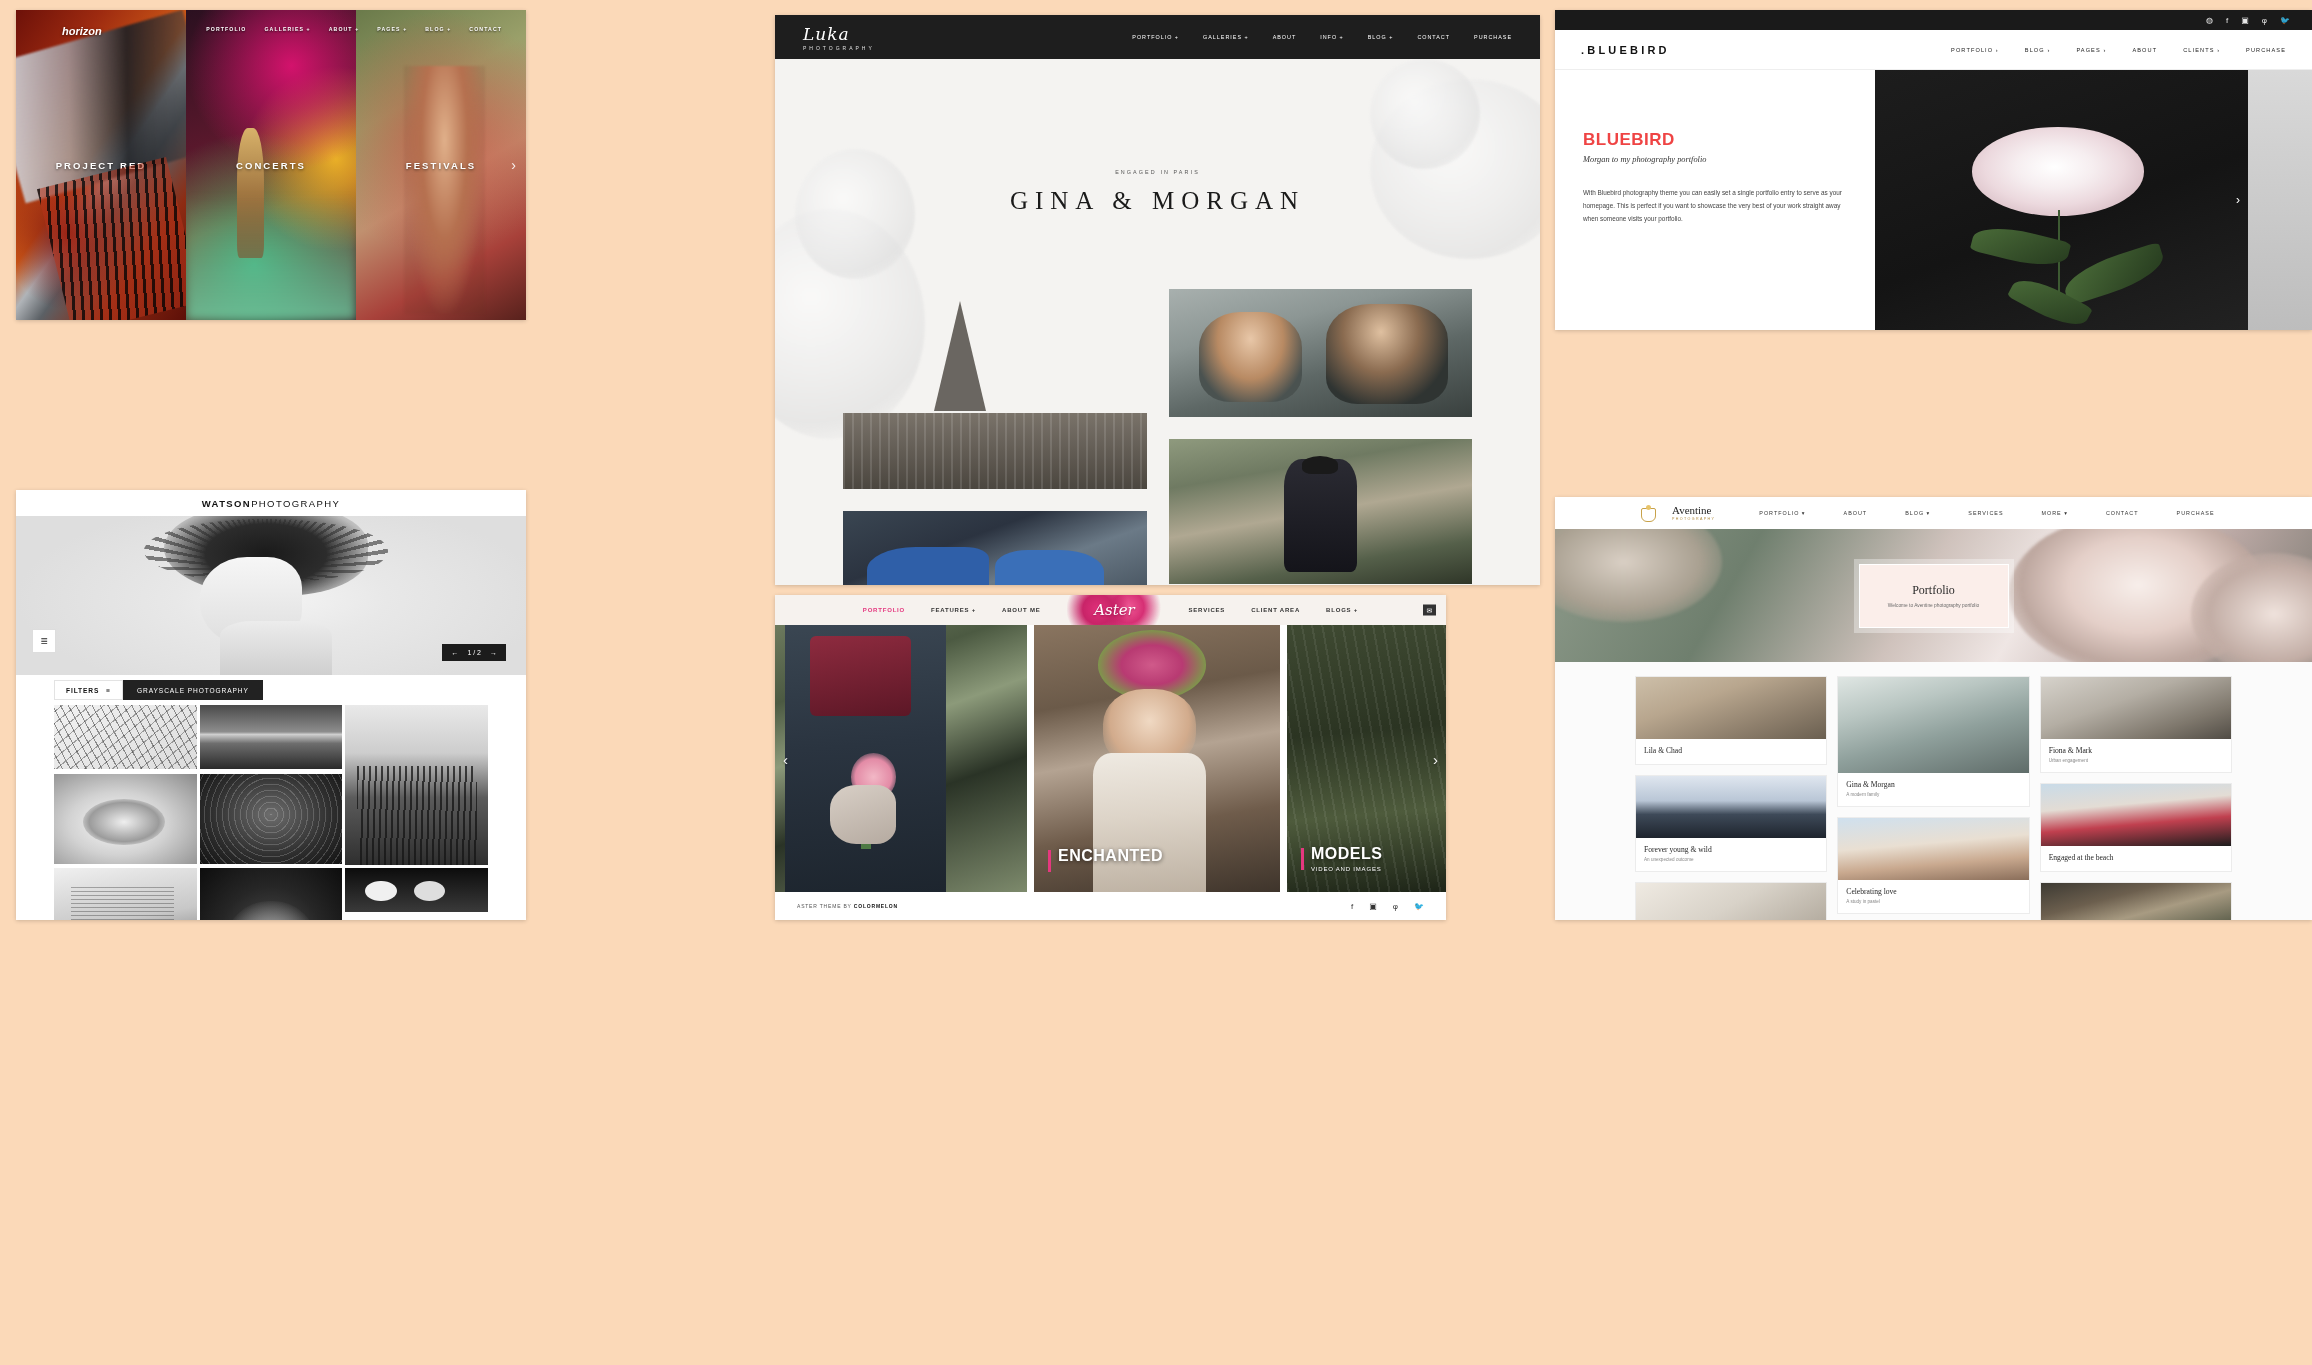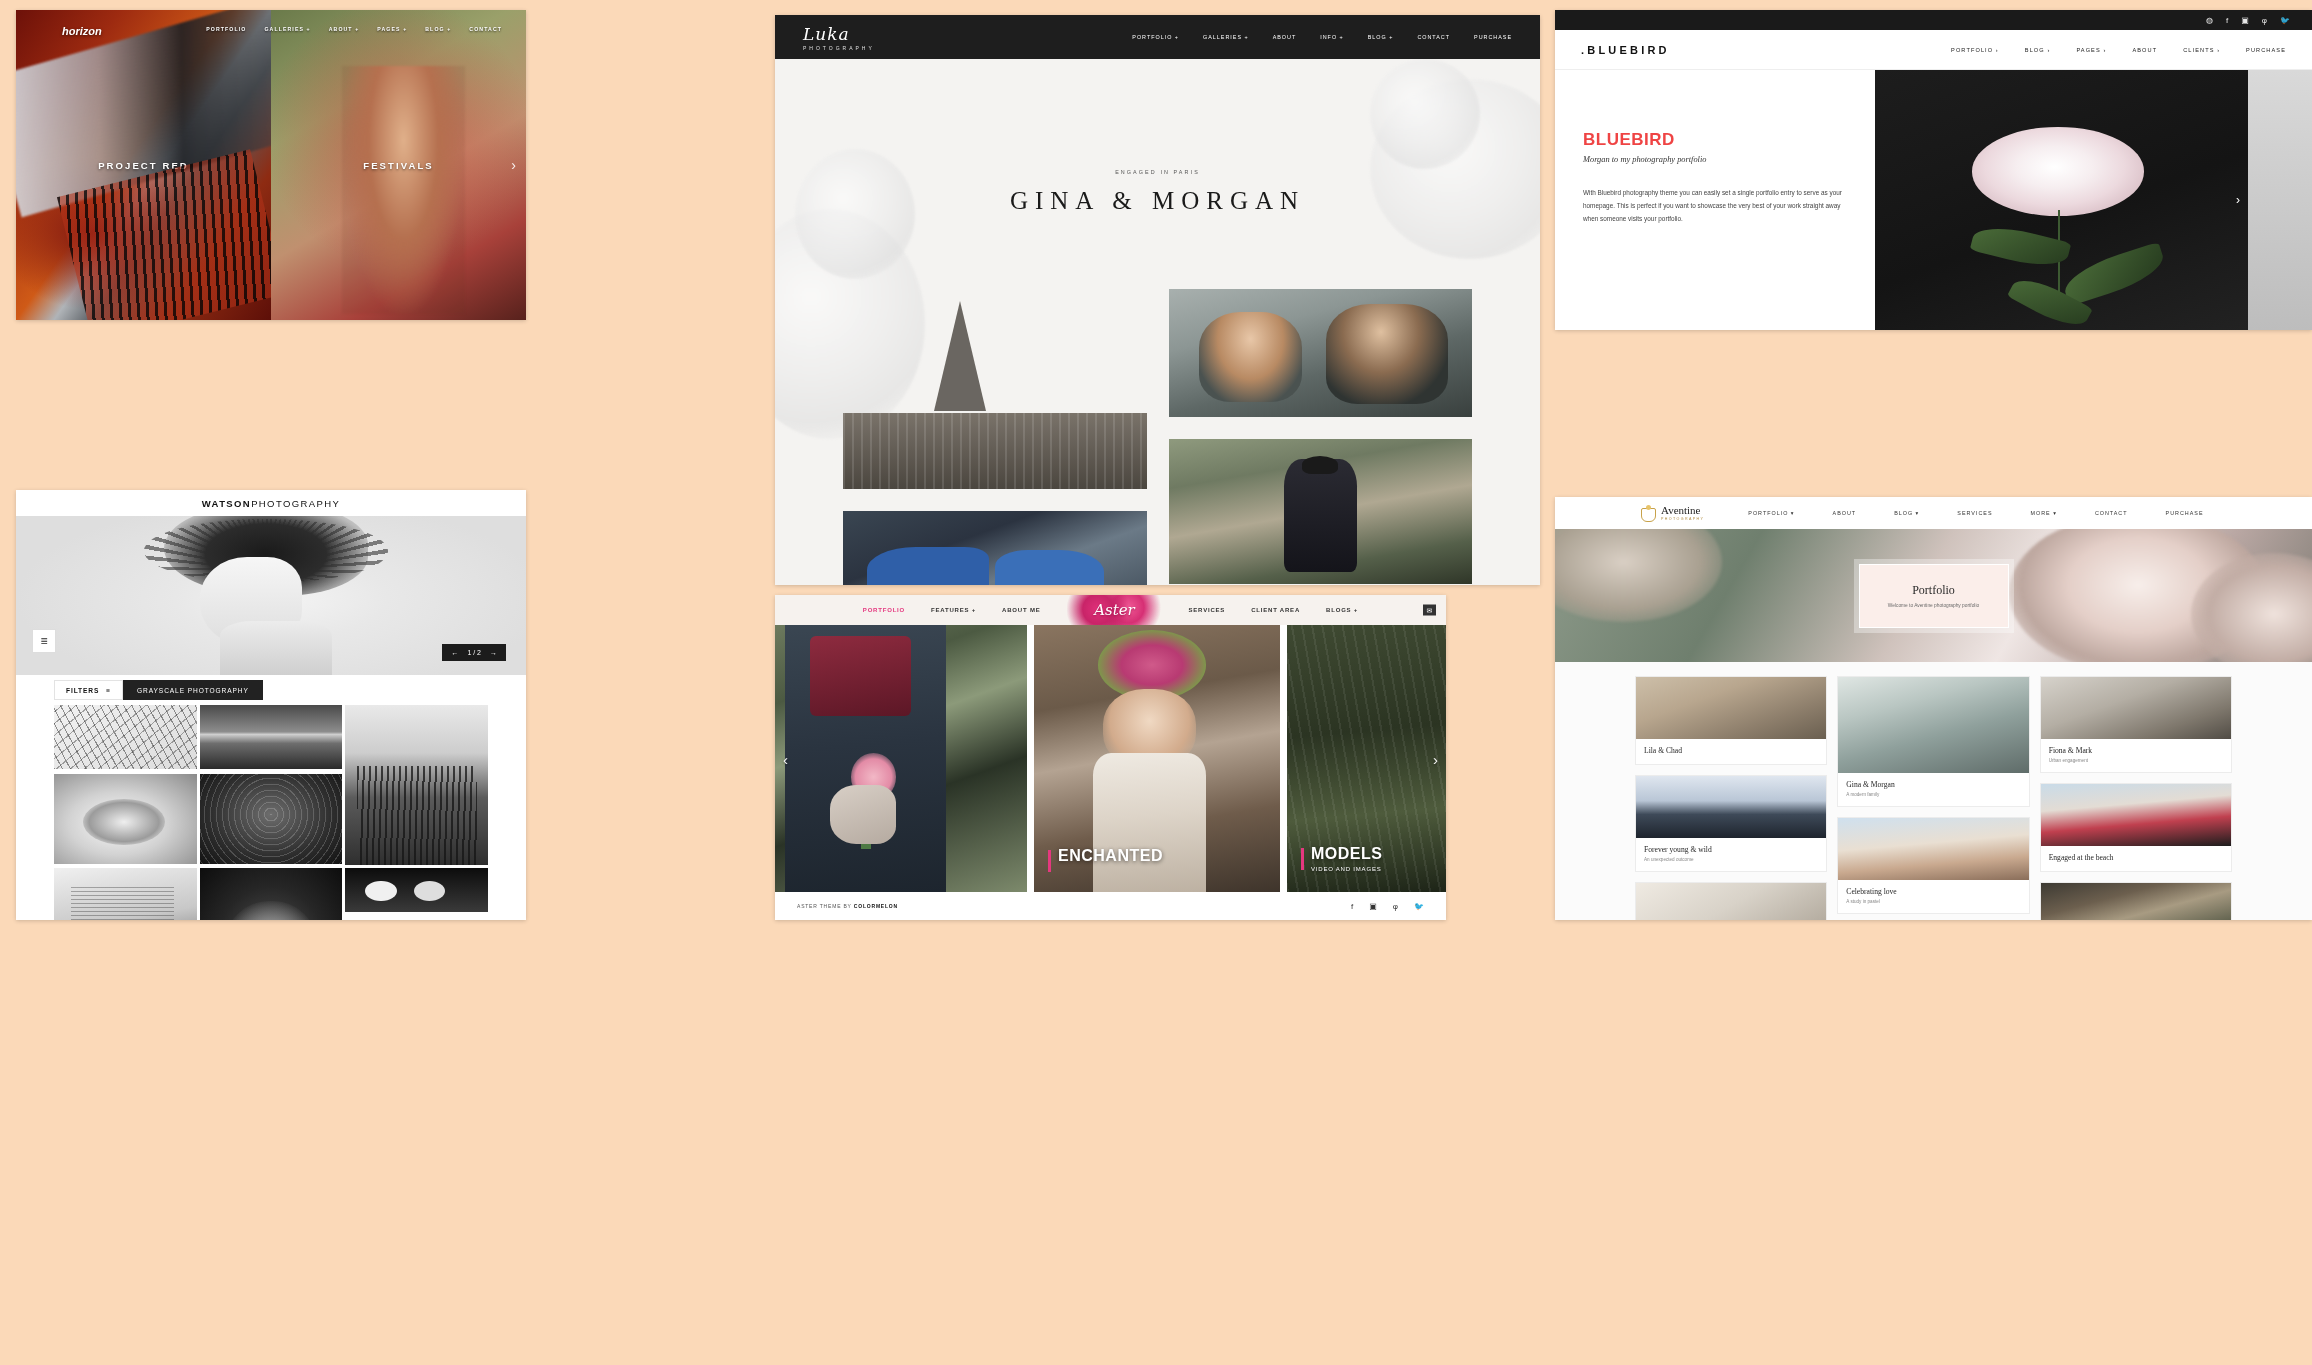--- a/index.html
+++ b/index.html
@@ -118,21 +118,21 @@
      background:radial-gradient(ellipse at 48% 45%, #fff 0%, #f6eef0 30%, #ecd9de 55%, #d9bfc6 78%, rgba(180,150,158,0) 92%);
      border-radius:50%; filter:blur(.3px); }
   .bb-stem { position:absolute; left:49%; top:54%; width:2px; height:42%; background:#3d5a32; }
   .bb-leaf { position:absolute; background:linear-gradient(140deg,#4c6e3a,#24381d); border-radius:60% 10% 60% 10%; }
   .bb-strip { width:64px; background:linear-gradient(180deg,#d9d9d9,#bdbdbd); position:relative; }
   .bb-arrow { position:absolute; right:8px; top:50%; transform:translateY(-50%); color:#fff; font-size:12px; }
 
   
   #aventine { left:1555px; top:497px; width:757px; height:423px; background:#fbfbfb; }
   .av-head { height:32px; background:#fff; display:flex; align-items:center; padding:0 0 0 86px; }
-  .av-logo { display:flex; align-items:center; gap:5px; }
+  .av-logo { display:flex; align-items:center; gap:16px; }
   .av-mark { width:15px; height:17px; position:relative; }
   .av-mark:before { content:""; position:absolute; inset:3px 0 0 0; border:1.2px solid #c8a24a; border-radius:2px 2px 6px 6px; }
   .av-mark:after { content:""; position:absolute; left:5px; top:0; width:5px; height:5px; background:#e8c46a; border-radius:50%; }
   .av-logo .nm { font-family:"Liberation Serif", serif; font-size:11px; color:#222; line-height:1; }
   .av-logo .sb { font-size:3.6px; letter-spacing:1.4px; color:#b08a3e; margin-top:1px; }
   .av-nav { margin-left:44px; display:flex; gap:38px; }
   .av-nav a { font-size:5.4px; letter-spacing:1px; color:#333; text-decoration:none; }
   .av-hero { position:relative; height:133px; overflow:hidden;
      background:linear-gradient(120deg,#8d9a8a 0%,#6f7f6e 25%,#cfc2bc 48%,#efe6e4 62%,#b9a7a3 82%,#7d7a72 100%); }
   .av-hflower { position:absolute; border-radius:50%; filter:blur(1.5px); }
@@ -187,20 +187,23 @@
       <a>PORTFOLIO</a>
       <a>GALLERIES +</a>
       <a>ABOUT +</a>
       <a>PAGES +</a>
       <a>BLOG +</a>
       <a>CONTACT</a>
     </div>
     <div class="hz-col" id="hz1">
       <div class="lbl">PROJECT RED</div>
     </div>
+    <div class="hz-col" id="hz2">
+      <div class="lbl">CONCERTS</div>
+    </div>
     <div class="hz-col" id="hz3">
       <div class="lbl">FESTIVALS</div>
       <div class="hz-arrow">›</div>
     </div>
   </div>
 
   <div class="panel" id="watson">
     <div class="ws-head">
       <div class="t"><b>WATSON</b><span>PHOTOGRAPHY</span></div>
     </div>

